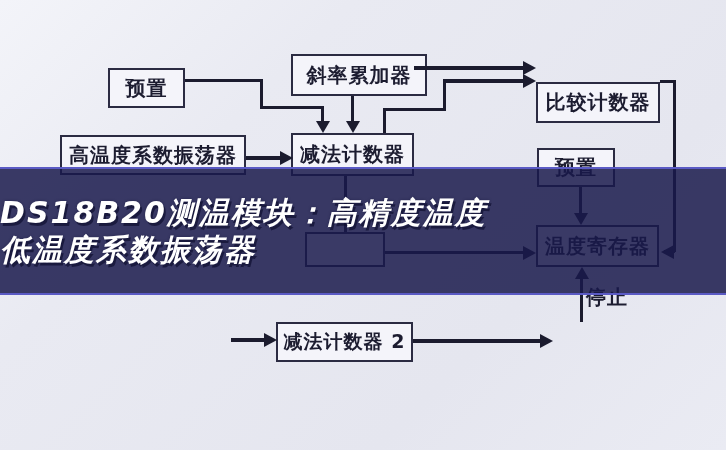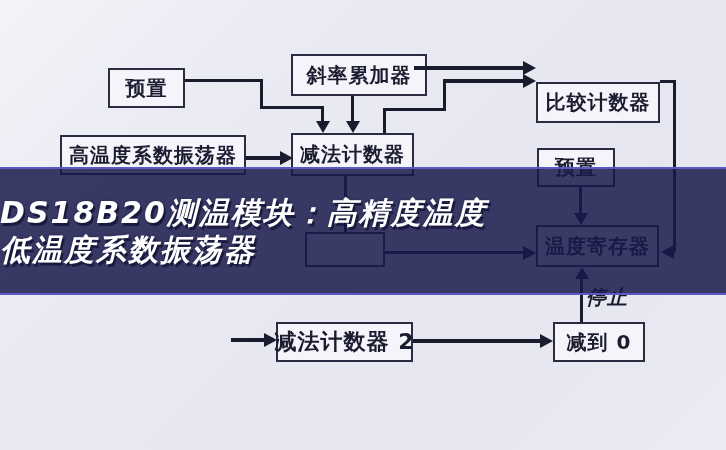--- a/index.html
+++ b/index.html
@@ -16,21 +16,21 @@
     font-weight:bold; color:#1c1c30; font-size:20px; letter-spacing:1px;
     white-space:nowrap;
   }
   .hline,.vline { position:absolute; background:#1b1b2e; }
   .tri { position:absolute; width:0; height:0; }
   .tri.r { border-top:7px solid transparent; border-bottom:7px solid transparent; border-left:13px solid #1b1b2e; }
   .tri.l { border-top:7px solid transparent; border-bottom:7px solid transparent; border-right:13px solid #1b1b2e; }
   .tri.d { border-left:7px solid transparent; border-right:7px solid transparent; border-top:12px solid #1b1b2e; }
   .tri.u { border-left:7px solid transparent; border-right:7px solid transparent; border-bottom:12px solid #1b1b2e; }
   .edge-label {
-    position:absolute; font-weight:bold; color:#1c1c30; font-size:20px; letter-spacing:1px;font-style:italic;
+    position:absolute; font-weight:bold; color:#1c1c30; font-size:20px; letter-spacing:1px;
   }
   .banner {
     position:absolute; left:0; top:167px; width:726px; height:128px;
     box-sizing:border-box;
     background:rgba(25,25,75,0.85);
     border-top:2px solid #5a5ac4; border-bottom:2px solid #5a5ac4;
     display:flex; flex-direction:column; align-items:flex-start; justify-content:center;
     padding-right:22px; z-index:5;
   }
   .banner-line {
@@ -47,22 +47,21 @@
   <div class="layer">
 
     <div class="dbox" style="left:108px; top:68px;  width:77px;  height:40px;">预置</div>
     <div class="dbox" style="left:291px; top:54px;  width:136px; height:42px;">斜率累加器</div>
     <div class="dbox" style="left:536px; top:55px;  width:124px; height:41px;margin-top:27px;">比较计数器</div>
     <div class="dbox" style="left:60px;  top:135px; width:186px; height:40px;">高温度系数振荡器</div>
     <div class="dbox" style="left:291px; top:133px; width:123px; height:43px;">减法计数器</div>
     <div class="dbox" style="left:537px; top:148px; width:78px;  height:39px;">预置</div>
     <div class="dbox" style="left:536px; top:225px; width:123px; height:42px;">温度寄存器</div>
     <div class="dbox" style="left:305px; top:232px; width:80px;  height:35px;"></div>
-    <div class="dbox" style="left:276px; top:322px; width:137px; height:40px; font-size:22px;">减法计数器 2</div>
-    <div class="dbox" style="left:553px; top:322px; width:92px;  height:40px;">减到 0</div>
+    <div class="dbox" style="left:276px; top:322px; width:137px; height:40px; font-size:19px;">减法计数器 2</div>
 
     <div class="hline" style="left:185px; top:79px;  width:77px; height:3px;"></div>
     <div class="vline" style="left:260px; top:79px;  width:3px;  height:30px;"></div>
     <div class="hline" style="left:260px; top:106px; width:64px; height:3px;"></div>
     <div class="vline" style="left:321px; top:106px; width:3px;  height:16px;"></div>
     <div class="tri d" style="left:316px; top:121px;"></div>
 
     <div class="vline" style="left:351px; top:96px;  width:3px;  height:26px;"></div>
     <div class="tri d" style="left:346px; top:121px;"></div>
 

